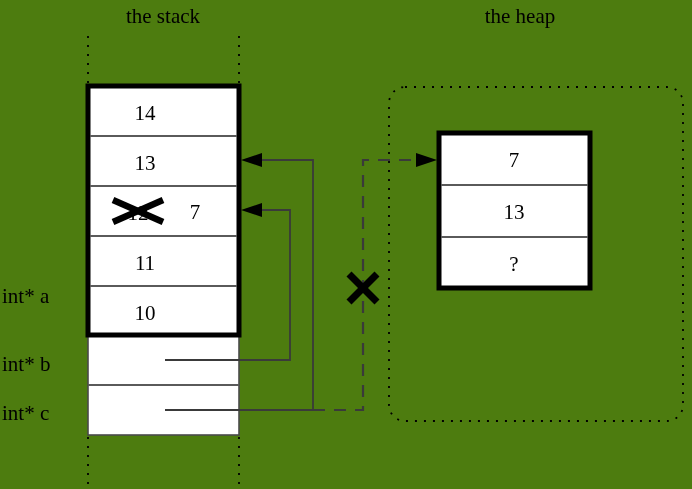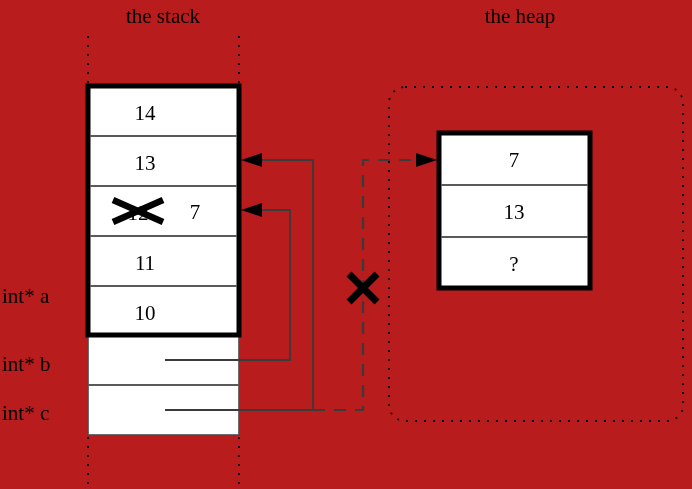--- a/index.html
+++ b/index.html
@@ -4,21 +4,21 @@
 <style>
   html, body {
     margin: 0;
     padding: 0;
     background: #ffffff;
   }
   #diagram-root {
     position: relative;
     width: 692px;
     height: 489px;
-    background: #b91c1c;
+    background: #4d7c0f;
     font-family: "Liberation Serif", "DejaVu Serif", serif;
     overflow: hidden;
   }
   svg.canvas {
     position: absolute;
     left: 0;
     top: 0;
     width: 692px;
     height: 489px;
   }

